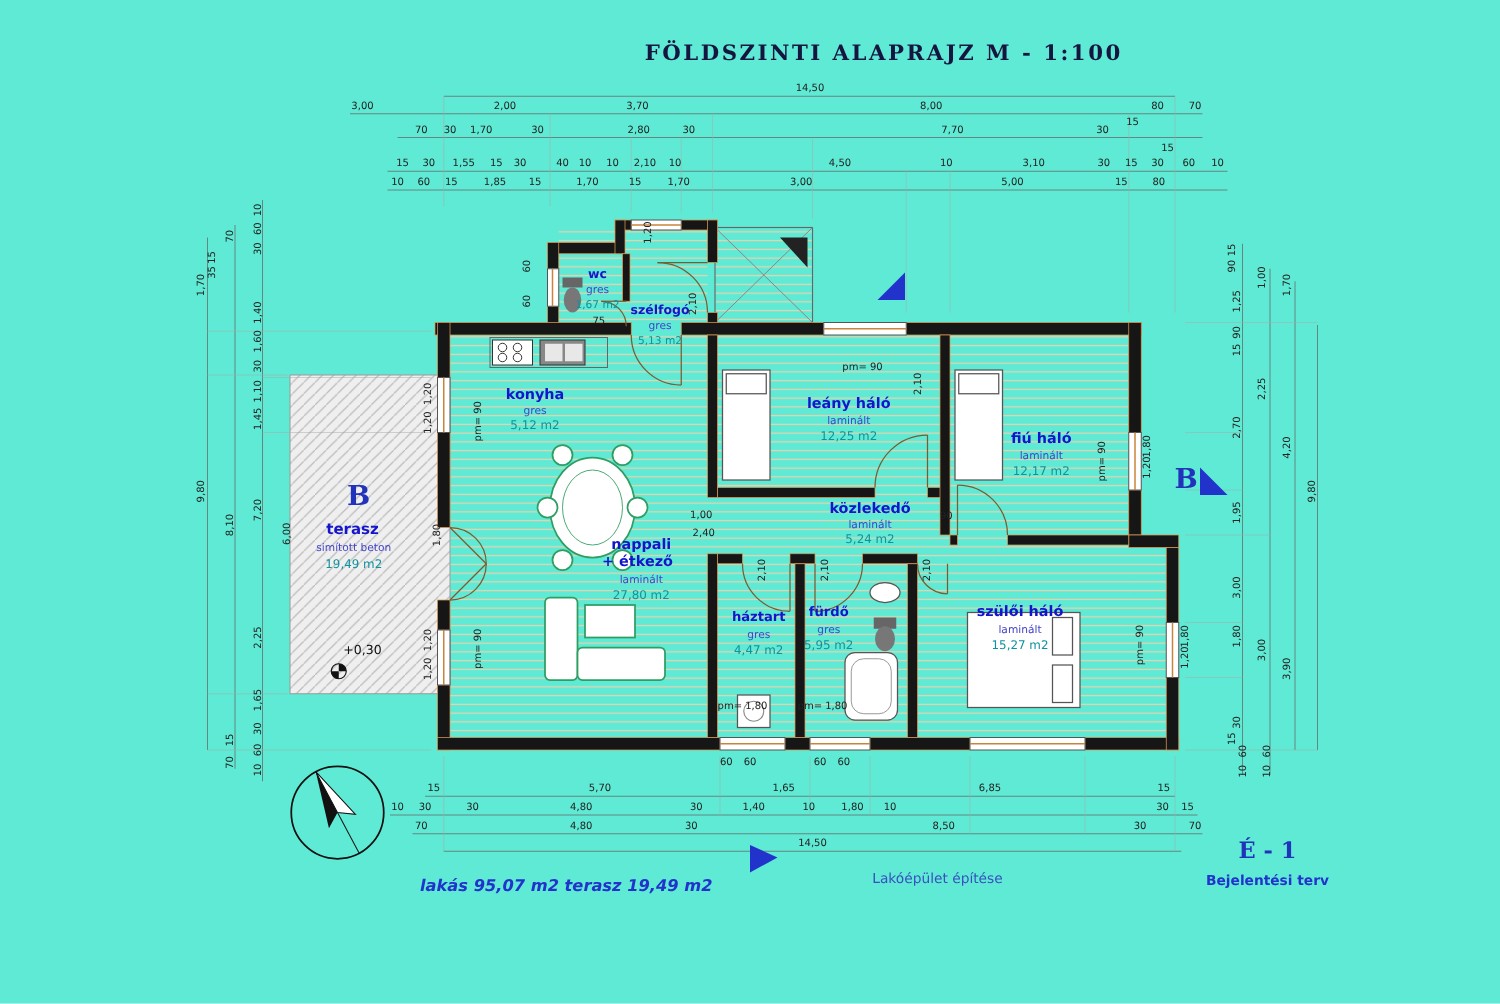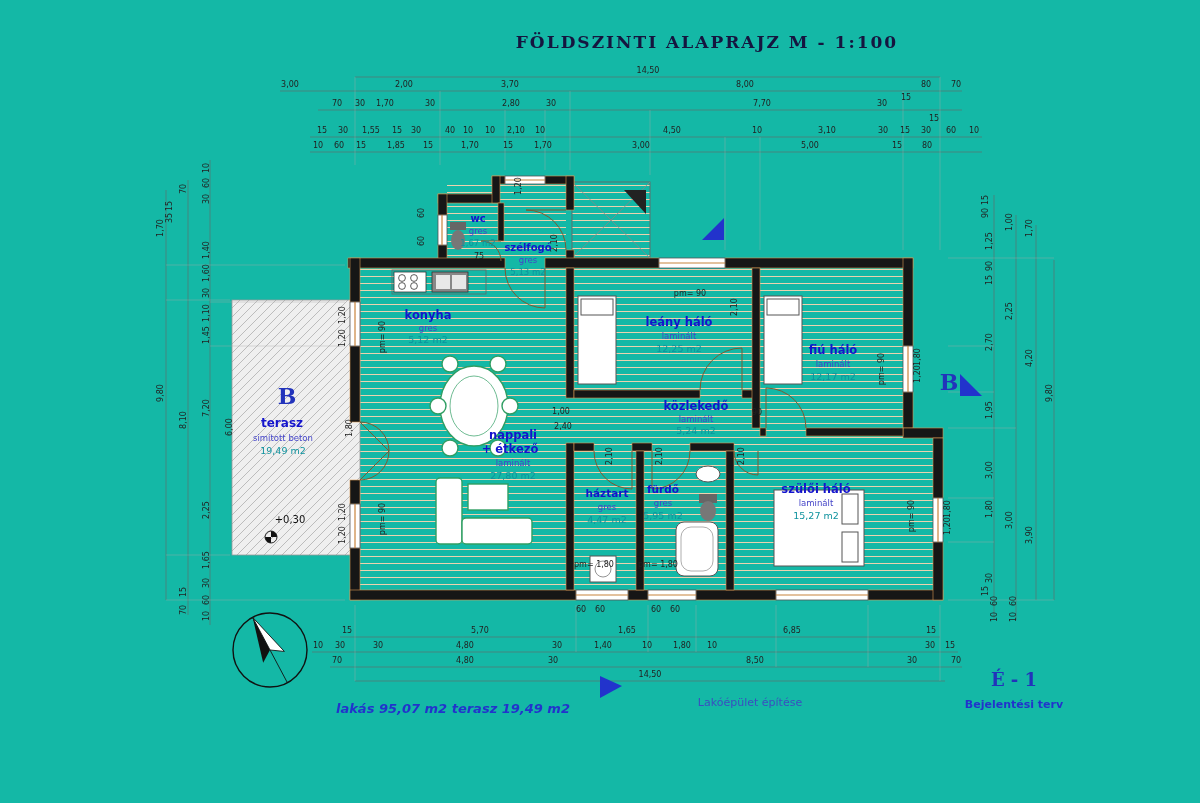--- a/index.html
+++ b/index.html
@@ -1,16 +1,16 @@
 <!DOCTYPE html>
 <html><head>
 <meta charset="utf-8">
 <style>
   html,body{margin:0;padding:0;background:#ffffff;}
-  #stage{position:relative;width:1200px;height:803px;background:#14b8a6;overflow:hidden;
+  #stage{position:relative;width:1200px;height:803px;background:#5eead4;overflow:hidden;
          font-family:"Liberation Sans",sans-serif;}
   svg text{font-family:"DejaVu Sans",sans-serif;}
   .dim{font-size:8px;fill:#222;text-anchor:middle;}
   .room-name{font-size:11.5px;font-weight:bold;fill:#1414cc;text-anchor:middle;}
   .room-mat{font-size:8.5px;fill:#4444c8;text-anchor:middle;}
   .room-area{font-size:9.5px;fill:#0e929e;text-anchor:middle;}
   .title-text{font-family:"DejaVu Serif",serif;font-size:17px;font-weight:bold;fill:#15153f;
               letter-spacing:2px;text-anchor:middle;}
   .section-letter{font-family:"DejaVu Serif",serif;font-size:22px;font-weight:bold;fill:#2233bb;text-anchor:middle;}
   .footer-summary{font-size:13px;font-weight:bold;font-style:italic;fill:#2233cc;}

